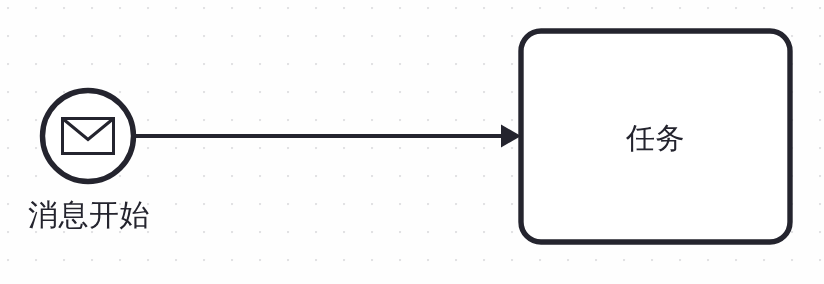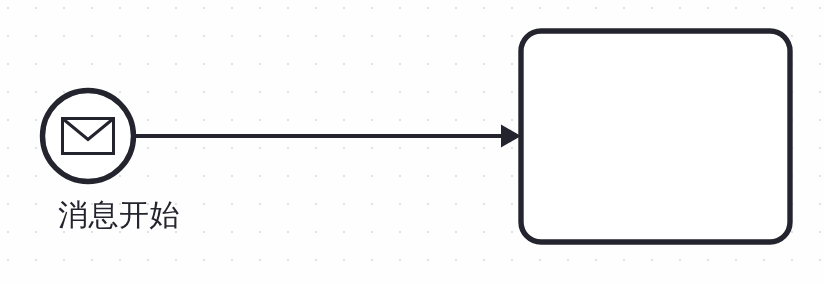--- a/index.html
+++ b/index.html
@@ -29,21 +29,20 @@
     position: absolute;
     color: #24242e;
     white-space: nowrap;
     letter-spacing: 0.5px;
   }
   #start-event-label {
     left: 28px;
     top: 197px;
     font-size: 30px;
     line-height: 36px;
-    margin-left: 30px;
   }
   #task-label {
     left: 521px;
     top: 120px;
     width: 269px;
     text-align: center;
     font-size: 29px;
     line-height: 36px;
   }
 </style>
@@ -67,14 +66,15 @@
       </g>
     </g>
 
     <g>
       <rect x="521" y="31" width="269" height="211" rx="20" ry="20" fill="#ffffff" stroke="#24242e" stroke-width="5.4"></rect>
     </g>
   </svg>
 
   <div class="node-label" id="start-event-label">消息开始</div>
 
+  <div class="node-label" id="task-label">任务</div>
 
 </div>
 
 </body></html>

